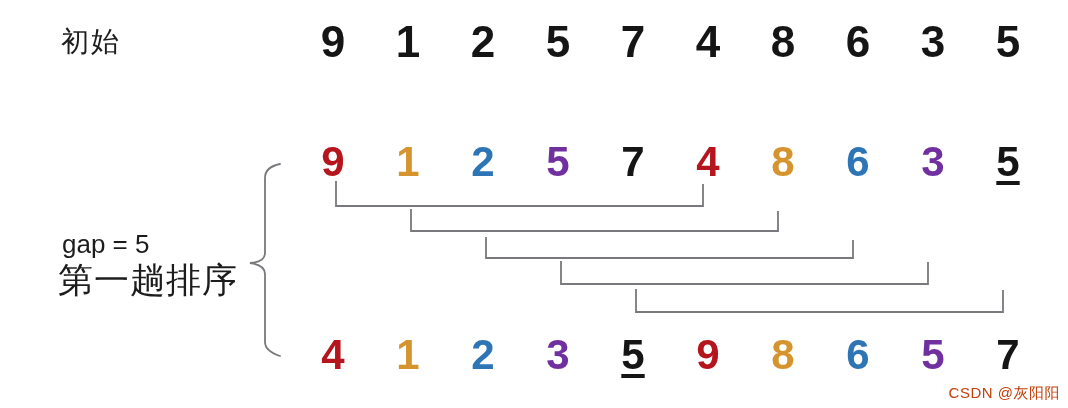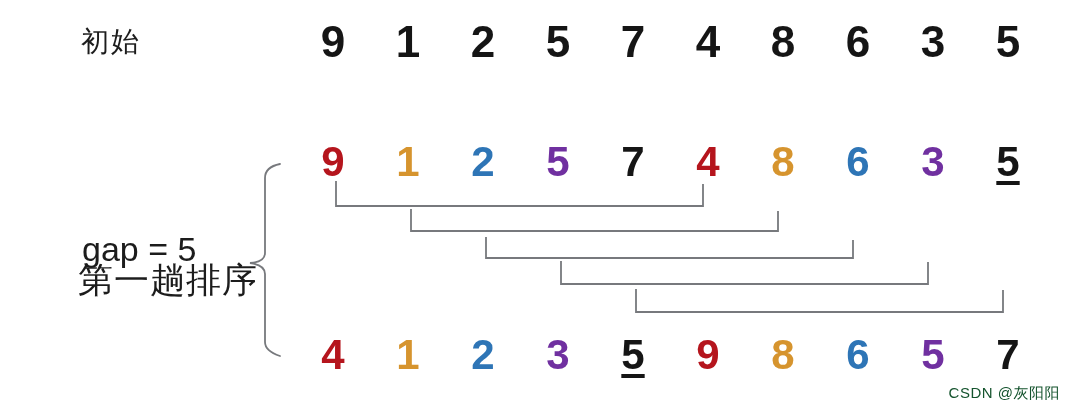--- a/index.html
+++ b/index.html
@@ -9,24 +9,23 @@
     height: 408px;
     background: #ffffff;
     overflow: hidden;
     font-family: "Liberation Sans", sans-serif;
   }
   .label {
     position: absolute;
     color: #1c1c1c;
     white-space: nowrap;
     line-height: 1.25;
-    margin-left: 20px;
   }
   .initial-label { left: 61px; top: 24px;  font-size: 28px; letter-spacing: 2px; }
-  .gap-label     { left: 62px; top: 228px; font-size: 34px; }
+  .gap-label     { left: 62px; top: 228px; font-size: 26px; }
   .pass-label    { left: 58px; top: 258px; font-size: 35px; letter-spacing: 1px; }
   .num {
     position: absolute;
     transform: translate(-50%, -50%);
     font-weight: 700;
     font-size: 42px;
     line-height: 1;
     white-space: nowrap;
   }
   .num.big { font-size: 44px; }
@@ -97,15 +96,15 @@
 
   <svg class="overlay" id="overlay" viewBox="0 0 1068 408">
     <path id="brace-path" d="M 280,164 Q 265,167 265,178 L 265,253 Q 265,262 250,263 Q 265,265 265,274 L 265,342 Q 265,351 280,356" fill="none" stroke-width="1.8" stroke-linecap="round" stroke="#77797D"></path>
   <polyline points="336,181 336,206 703,206 703,184" fill="none" stroke="#77797D" stroke-width="1.8"></polyline>
       <polyline points="411,209 411,231 778,231 778,211" fill="none" stroke="#77797D" stroke-width="1.8"></polyline>
       <polyline points="486,237 486,258 853,258 853,240" fill="none" stroke="#77797D" stroke-width="1.8"></polyline>
       <polyline points="561,261 561,284 928,284 928,262" fill="none" stroke="#77797D" stroke-width="1.8"></polyline>
       <polyline points="636,289 636,312 1003,312 1003,290" fill="none" stroke="#77797D" stroke-width="1.8"></polyline>
     </svg>
 
-  <div class="watermark" style="color: #14532d;">CSDN @灰阳阳</div>
+  <div class="watermark" style="color: #c2410c;">CSDN @灰阳阳</div>
 
 </div>
 
 </body></html>

